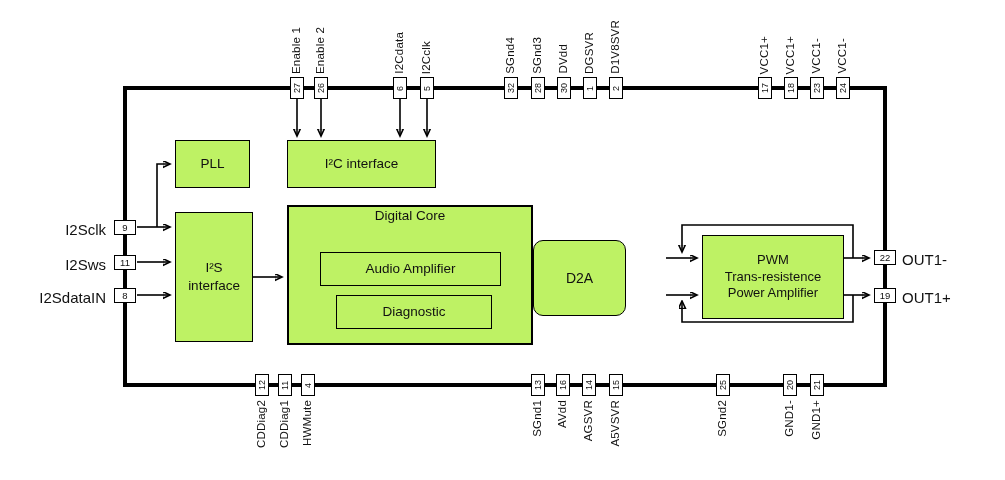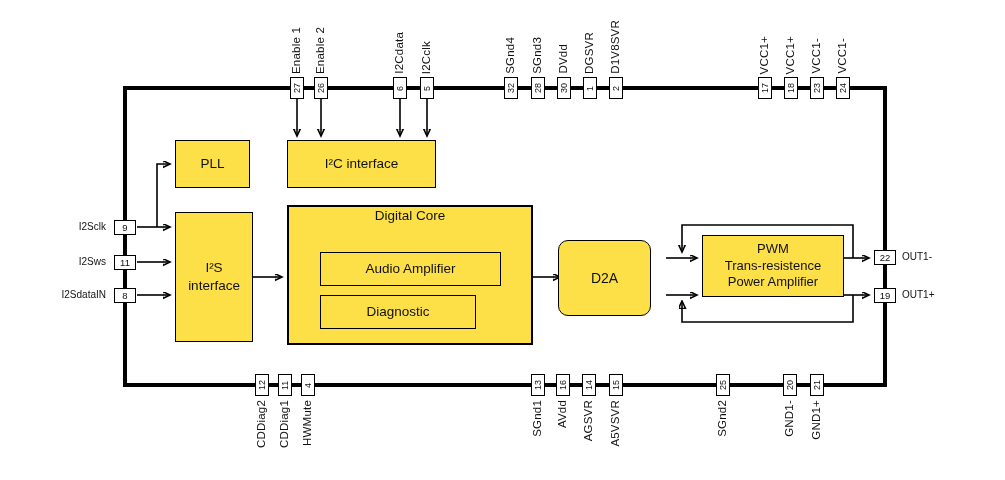--- a/index.html
+++ b/index.html
@@ -2,36 +2,36 @@
 <html><head>
 <meta charset="utf-8">
 <style>
   html,body{margin:0;padding:0;background:#fff;}
   #canvas{position:relative;width:1005px;height:480px;background:#ffffff;
           font-family:"Liberation Sans",sans-serif;color:#111;overflow:hidden;}
   #wires{position:absolute;left:0;top:0;z-index:1;}
   #wires line,#wires path{stroke:#000;stroke-width:1.6;fill:none;}
   #wires rect{fill:none;stroke:#000;}
   #wires .thick{stroke-width:4;}
-  .block{position:absolute;background:#fde047;border:1.6px solid #000;display:flex;
+  .block{position:absolute;background:#bef264;border:1.6px solid #000;display:flex;
          align-items:center;justify-content:center;text-align:center;font-size:13.5px;
          box-sizing:border-box;z-index:2;line-height:1.3;}
   .core{border-width:2.8px;align-items:flex-start;}
   .core-title{}
   .rounded{border-radius:10px;border-width:1.8px;font-size:14px;}
   .pwm{white-space:pre-line;border-width:1.8px;font-size:13px;}
   .pinbox{position:absolute;background:#fff;border:1.4px solid #000;display:flex;
           align-items:center;justify-content:center;box-sizing:border-box;z-index:3;}
   .pinbox.v{width:14px;height:22px;font-size:9px;writing-mode:vertical-rl;transform:rotate(180deg);}
   .pinbox.h{width:22px;height:15px;font-size:9.5px;}
   .vlabel{position:absolute;writing-mode:vertical-rl;transform:rotate(180deg);
           font-size:11.5px;z-index:2;letter-spacing:0.2px;white-space:nowrap;}
   .vtop{bottom:406px;}
   .vbot{top:400px;}
-  .hlabel{position:absolute;font-size:10px;z-index:2;white-space:nowrap;}
+  .hlabel{position:absolute;font-size:15px;z-index:2;white-space:nowrap;}
   .r{text-align:right;}
 </style>
 </head>
 <body>
 
 <div id="canvas">
 
   <svg id="wires" width="1005" height="480" viewBox="0 0 1005 480">
     <defs>
       <marker id="ah" markerWidth="9" markerHeight="8" refX="6.5" refY="3.5" orient="auto" markerUnits="userSpaceOnUse">
@@ -70,23 +70,23 @@
     </g>
   </svg>
 
   <div class="block" style="left:175px;top:140px;width:75px;height:48px">PLL</div>
   <div class="block" style="left:287px;top:140px;width:149px;height:48px">I²C interface</div>
   <div class="block" style="left:175px;top:212px;width:78px;height:130px;padding:0 20px">I²S interface</div>
   <div class="block core" style="left:287px;top:205px;width:246px;height:140px">
     <span class="core-title">Digital Core</span>
   </div>
   <div class="block" style="left:320px;top:252px;width:181px;height:34px">Audio Amplifier</div>
-  <div class="block" style="left:320px;top:295px;width:156px;height:34px">Diagnostic</div>
-  <div class="block rounded" style="left:558px;top:240px;width:93px;height:76px">D2A</div>
-  <div class="block pwm" style="left:702px;top:235px;width:142px;height:62px">PWM
+  <div class="block" style="left:336px;top:295px;width:156px;height:34px">Diagnostic</div>
+  <div class="block rounded" style="left:533px;top:240px;width:93px;height:76px">D2A</div>
+  <div class="block pwm" style="left:702px;top:235px;width:142px;height:84px">PWM
 Trans-resistence
 Power Amplifier</div>
 
   <span class="pinbox v" style="left:290px;top:77px">27</span>
   <span class="vlabel vtop" style="left:290px">Enable 1</span>
   <span class="pinbox v" style="left:314px;top:77px">26</span>
   <span class="vlabel vtop" style="left:314px">Enable 2</span>
   <span class="pinbox v" style="left:393px;top:77px">6</span>
   <span class="vlabel vtop" style="left:393px">I2Cdata</span>
   <span class="pinbox v" style="left:420px;top:77px">5</span>

